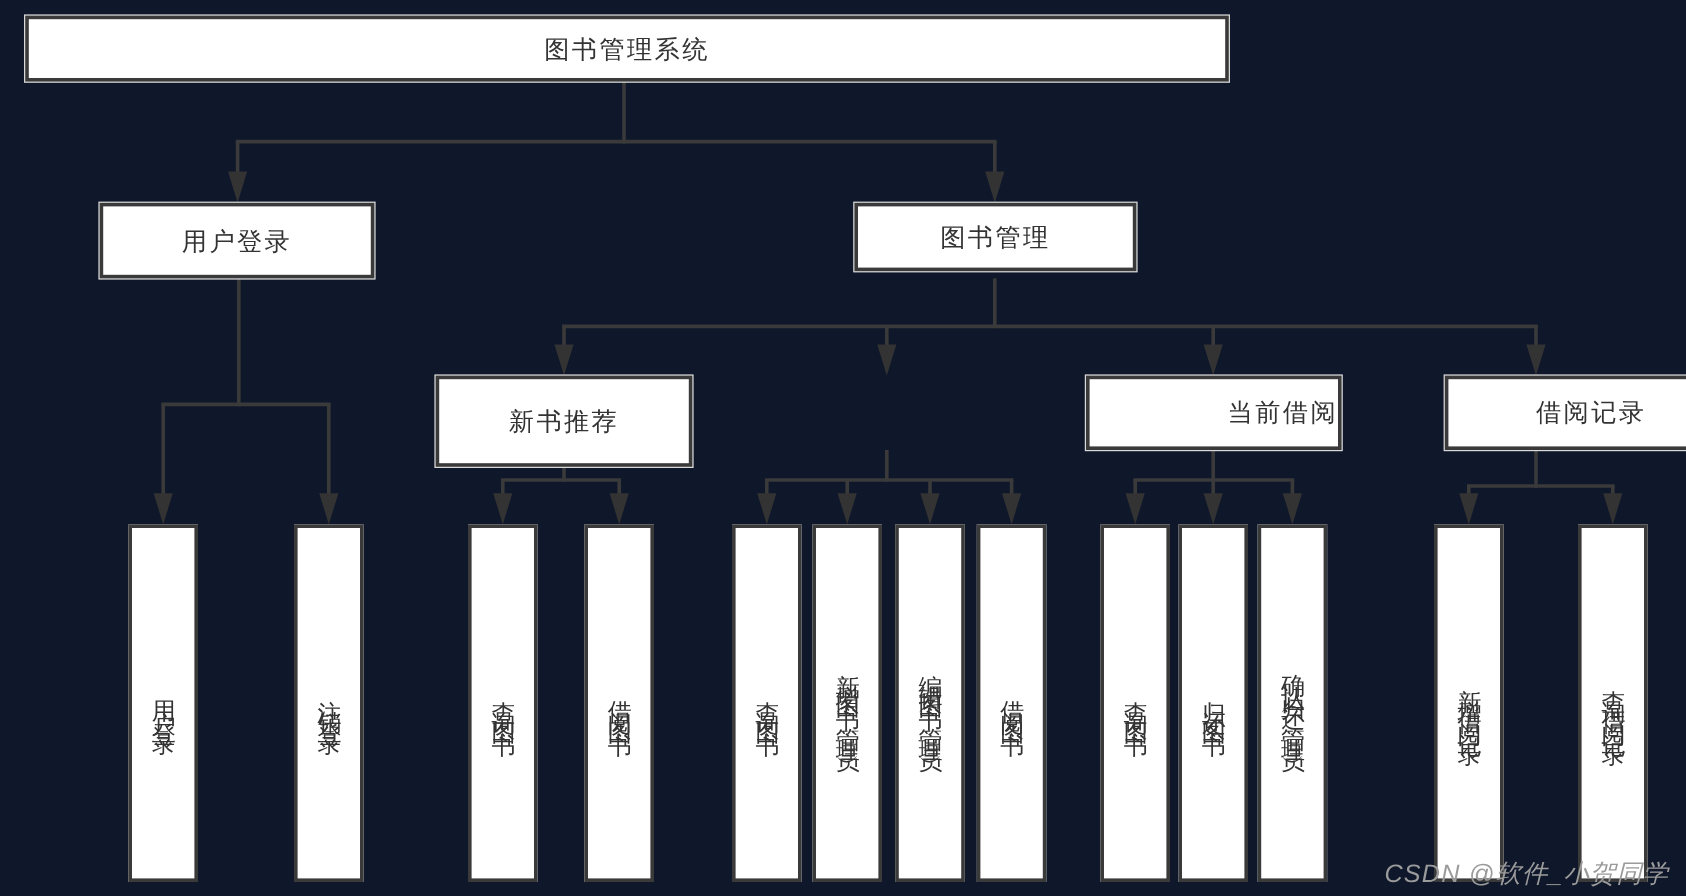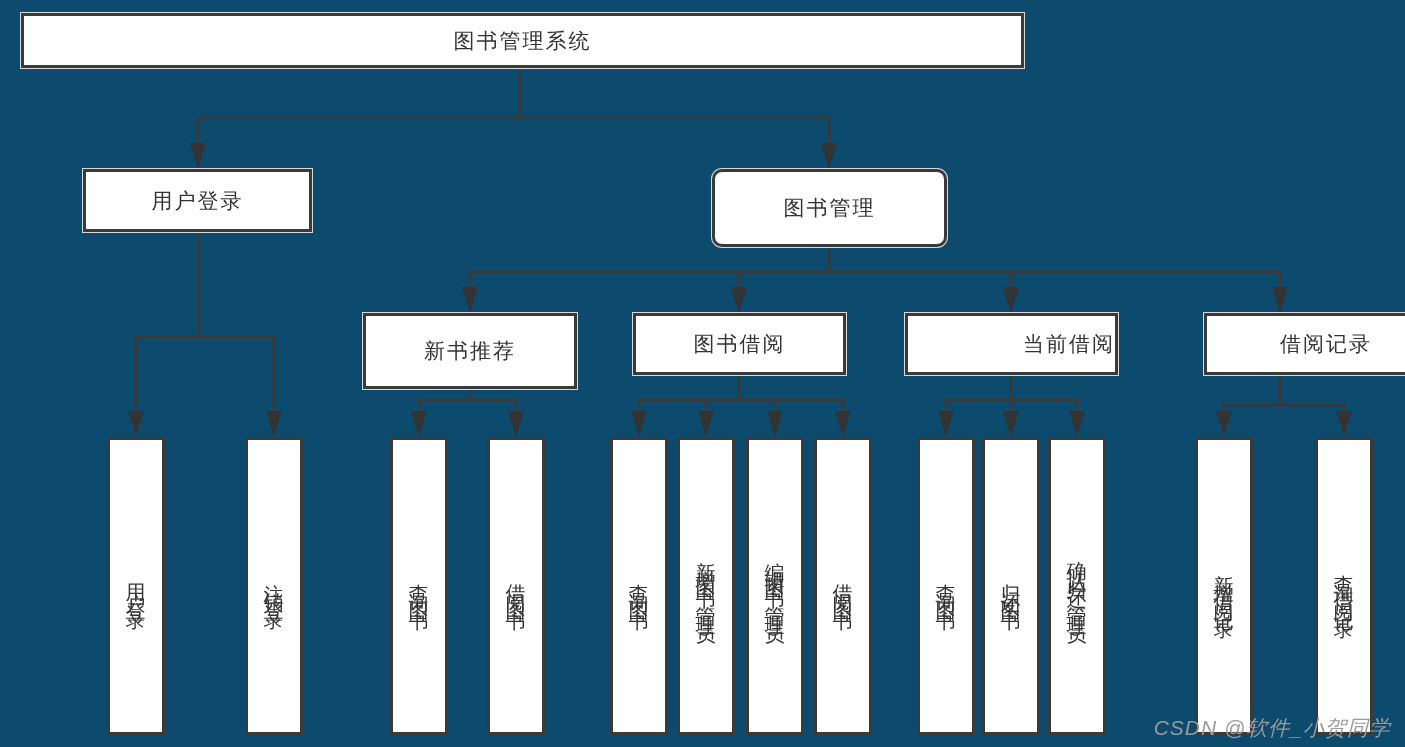--- a/index.html
+++ b/index.html
@@ -1,20 +1,20 @@
 <!DOCTYPE html>
 <html><head>
 <meta charset="utf-8">
 <style>
   html, body { margin: 0; padding: 0; background: #ffffff; }
   .canvas {
     position: relative;
     width: 1405px;
     height: 747px;
-    background: #0c4a6e;
+    background: #0f172a;
     overflow: hidden;
     font-family: "Liberation Sans", "DejaVu Sans", sans-serif;
     color: #333333;
   }
   svg.connectors {
     position: absolute;
     left: 0; top: 0;
     width: 1405px; height: 747px;
   }
   .node {
@@ -119,29 +119,26 @@
     </g>
   </svg>
 
   <div class="node h-node" style="left:21px; top:13px; width:1003px; height:55px;">
     <span>图书管理系统</span>
   </div>
 
   <div class="node h-node" style="left:83px; top:169px; width:229px; height:63px;">
     <span>用户登录</span>
   </div>
-  <div class="node h-node" style="left:712px; top:169px; width:235px; height:78px;border-radius:10px;">
+  <div class="node h-node" style="left:712px; top:169px; width:235px; height:57px;">
     <span>图书管理</span>
   </div>
 
   <div class="node h-node" style="left:363px; top:313px; width:214px; height:76px;">
     <span>新书推荐</span>
-  </div>
-  <div class="node h-node" style="left:633px; top:313px; width:213px; height:62px;">
-    <span>图书借阅</span>
   </div>
   <div class="node h-node" style="left:905px; top:313px; width:213px; height:62px;justify-content:flex-end;">
     <span>当前借阅</span>
   </div>
   <div class="node h-node" style="left:1204px; top:313px; width:244px; height:62px;">
     <span>借阅记录</span>
   </div>
 
   <div class="node leaf" style="left:107px; top:437px; width:58px; height:298px;">
     <span class="vtext">用户登录</span>

